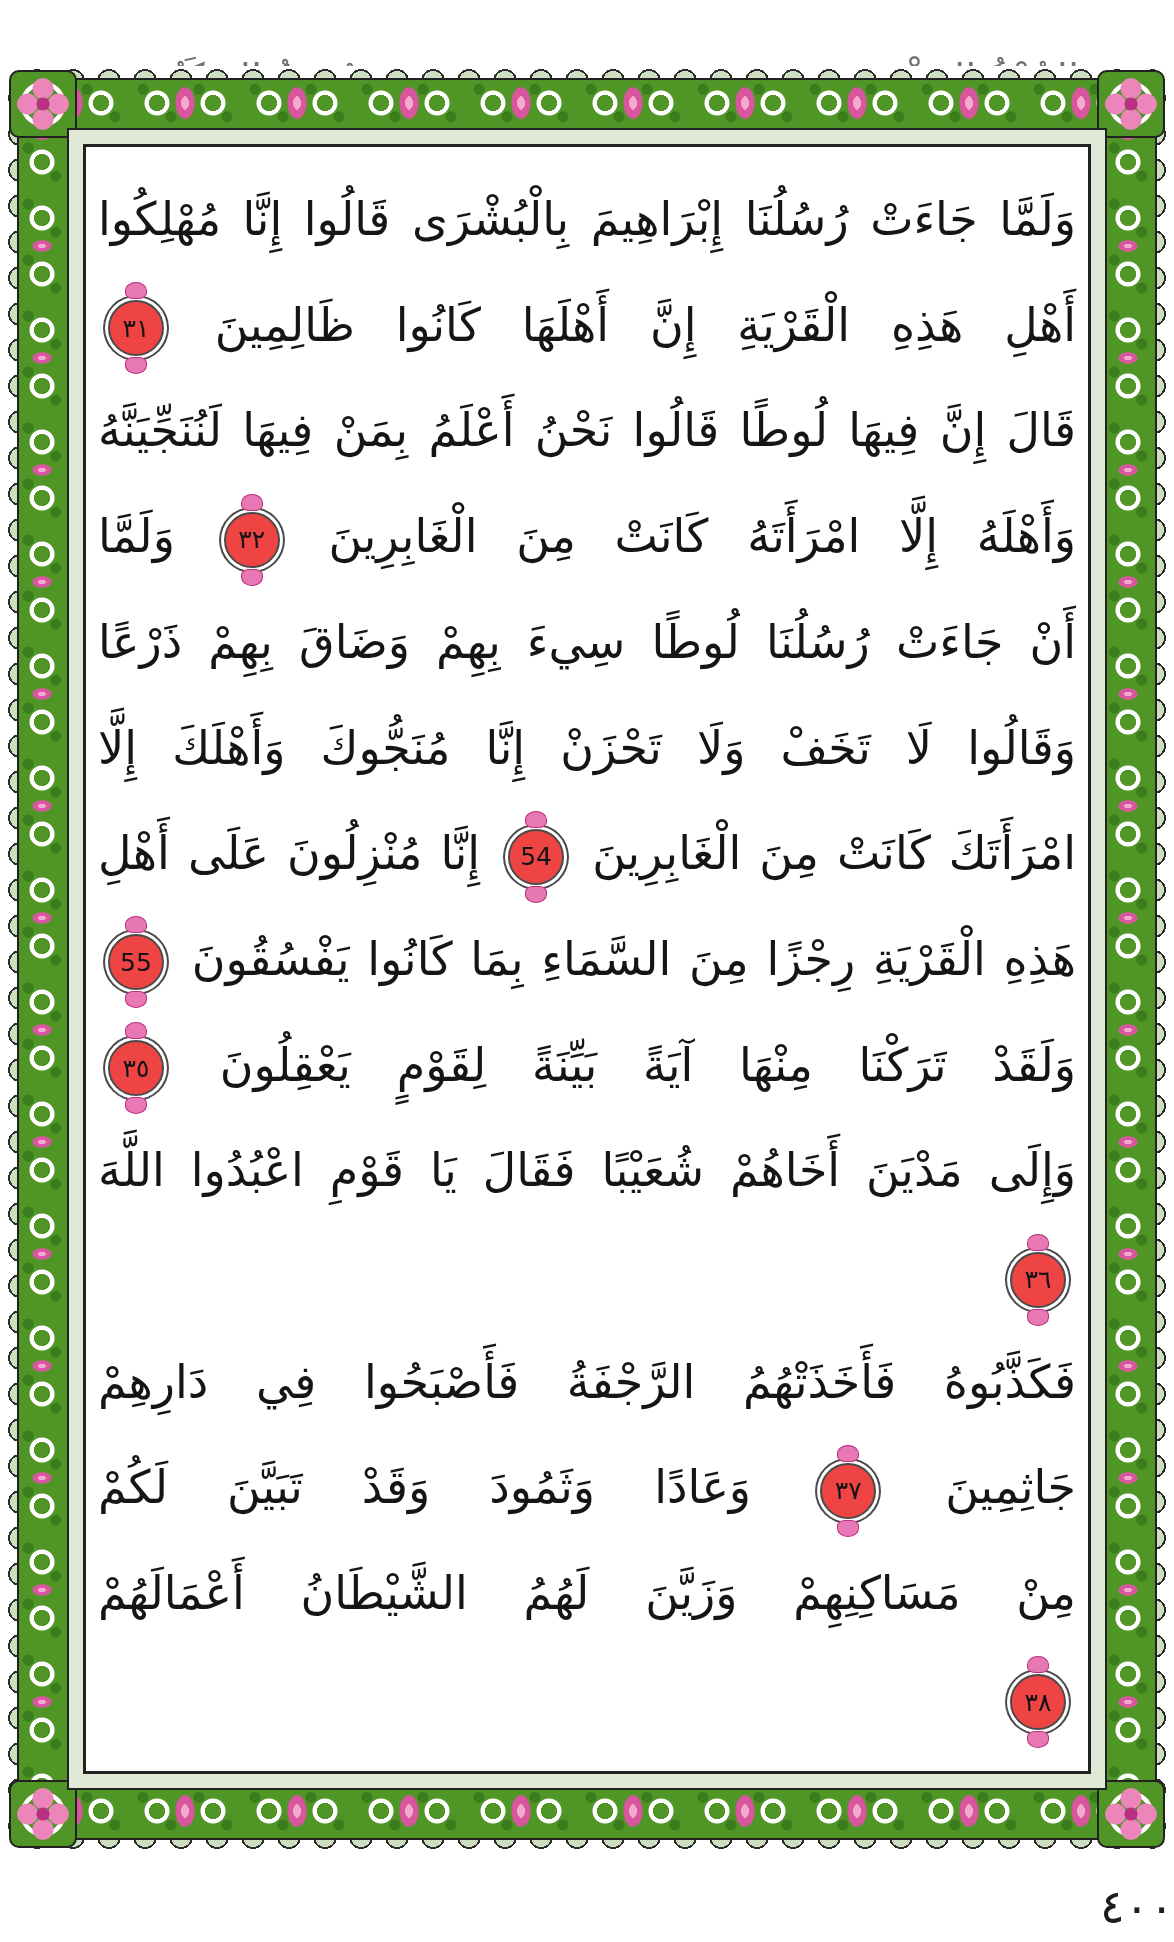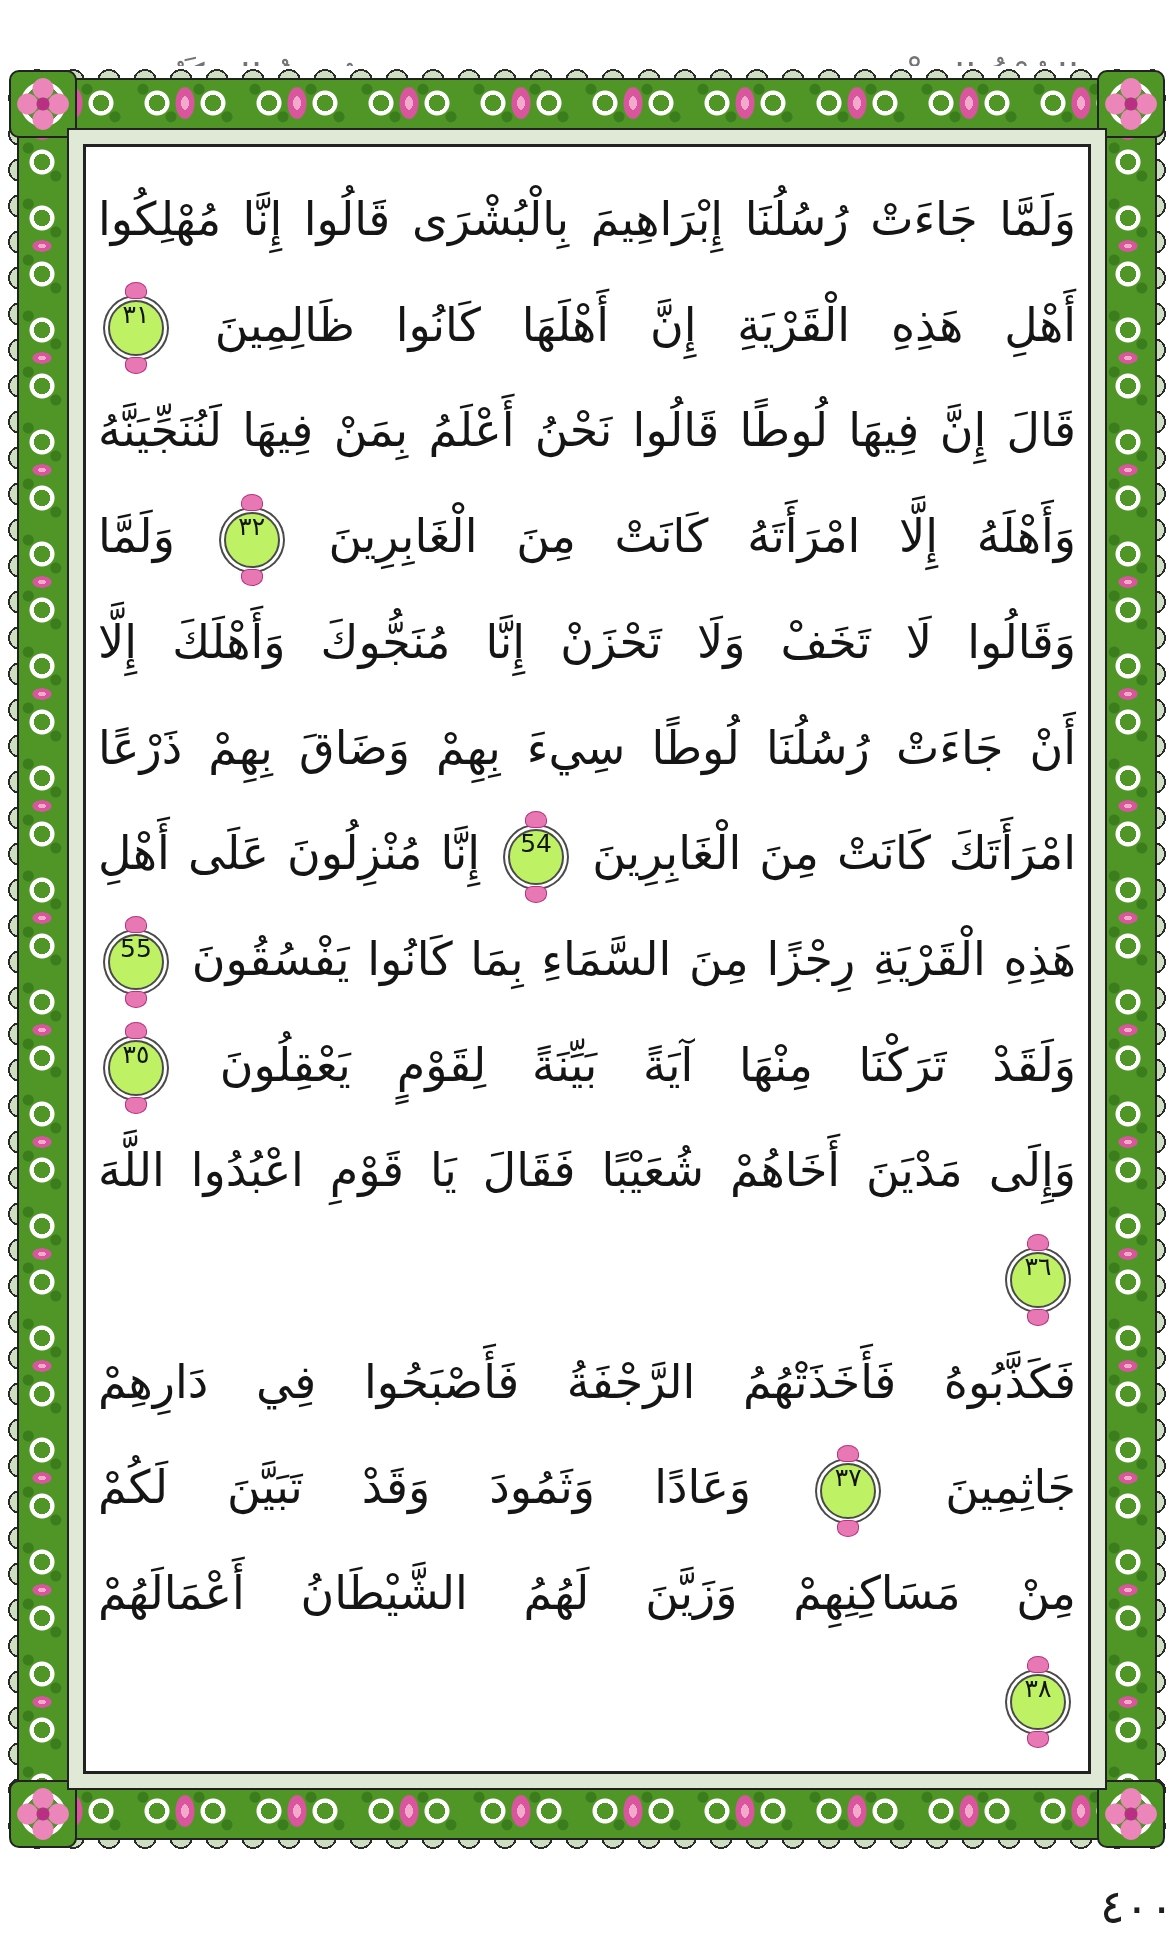--- a/index.html
+++ b/index.html
@@ -71,22 +71,22 @@
 
   
   .text-area{position:absolute;inset:0;box-sizing:border-box;padding:22px 12px;
     display:flex;flex-direction:column;justify-content:space-between;}
   .qline{direction:rtl;unicode-bidi:embed;white-space:nowrap;overflow:visible;
     text-align:justify;text-align-last:justify;-moz-text-align-last:justify;
     font-size:46px;line-height:100px;color:#151515;}
   .qline span[data-name="ayah-text"]{letter-spacing:0.5px;}
 
   
-  .vmark{display:inline-flex;justify-content:center;vertical-align:middle;
-    width:52px;height:52px;border-radius:50%;background:#bef264;border:2px solid #4a4a4a;
+  .vmark{display:inline-flex;align-items:center;justify-content:center;vertical-align:middle;
+    width:52px;height:52px;border-radius:50%;background:#ef4444;border:2px solid #4a4a4a;
     box-shadow:0 0 0 3px #ffffff,0 0 0 5px #4a4a4a;position:relative;margin:0 10px;}
   .vmark::before,.vmark::after{content:"";position:absolute;left:50%;transform:translateX(-50%);
     width:20px;height:15px;background:#e878b4;border:1px solid #b8317f;}
   .vmark::before{top:-20px;border-radius:50% 50% 35% 35%;}
   .vmark::after{bottom:-20px;border-radius:35% 35% 50% 50%;}
   .vnum{font-size:25px;line-height:1;color:#141414;}
 
   
   .footer{position:absolute;bottom:8px;left:0;right:0;text-align:right;
     font-size:46px;color:#1d1d1d;direction:rtl;}
@@ -119,22 +119,22 @@
       <div class="inner2" data-name="inner-frame-rule">
         <div class="text-area" id="qlines" data-name="quran-text-area">
             <div class="qline" data-name="quran-line"><span data-name="ayah-text">وَلَمَّا جَاءَتْ رُسُلُنَا إِبْرَاهِيمَ بِالْبُشْرَى قَالُوا إِنَّا مُهْلِكُوا</span> </div>
             <div class="qline" data-name="quran-line"><span data-name="ayah-text">أَهْلِ هَذِهِ الْقَرْيَةِ إِنَّ أَهْلَهَا كَانُوا ظَالِمِينَ</span> <span class="vmark" data-name="ayah-end-medallion-icon">
                 <span class="vnum" data-name="verse-number">٣١</span>
               </span> </div>
             <div class="qline" data-name="quran-line"><span data-name="ayah-text">قَالَ إِنَّ فِيهَا لُوطًا قَالُوا نَحْنُ أَعْلَمُ بِمَنْ فِيهَا لَنُنَجِّيَنَّهُ</span> </div>
             <div class="qline" data-name="quran-line"><span data-name="ayah-text">وَأَهْلَهُ إِلَّا امْرَأَتَهُ كَانَتْ مِنَ الْغَابِرِينَ</span> <span class="vmark" data-name="ayah-end-medallion-icon">
                 <span class="vnum" data-name="verse-number">٣٢</span>
               </span> <span data-name="ayah-text">وَلَمَّا</span> </div>
+            <div class="qline" data-name="quran-line"><span data-name="ayah-text">أَنْ جَاءَتْ رُسُلُنَا لُوطًا سِيءَ بِهِمْ وَضَاقَ بِهِمْ ذَرْعًا</span> </div>
             <div class="qline" data-name="quran-line"><span data-name="ayah-text">وَقَالُوا لَا تَخَفْ وَلَا تَحْزَنْ إِنَّا مُنَجُّوكَ وَأَهْلَكَ إِلَّا</span> </div>
-            <div class="qline" data-name="quran-line"><span data-name="ayah-text">أَنْ جَاءَتْ رُسُلُنَا لُوطًا سِيءَ بِهِمْ وَضَاقَ بِهِمْ ذَرْعًا</span> </div>
             <div class="qline" data-name="quran-line"><span data-name="ayah-text">امْرَأَتَكَ كَانَتْ مِنَ الْغَابِرِينَ</span> <span class="vmark" data-name="ayah-end-medallion-icon">
                 <span class="vnum" data-name="verse-number">54</span>
               </span> <span data-name="ayah-text">إِنَّا مُنْزِلُونَ عَلَى أَهْلِ</span> </div>
             <div class="qline" data-name="quran-line"><span data-name="ayah-text">هَذِهِ الْقَرْيَةِ رِجْزًا مِنَ السَّمَاءِ بِمَا كَانُوا يَفْسُقُونَ</span> <span class="vmark" data-name="ayah-end-medallion-icon">
                 <span class="vnum" data-name="verse-number">55</span>
               </span> </div>
             <div class="qline" data-name="quran-line"><span data-name="ayah-text">وَلَقَدْ تَرَكْنَا مِنْهَا آيَةً بَيِّنَةً لِقَوْمٍ يَعْقِلُونَ</span> <span class="vmark" data-name="ayah-end-medallion-icon">
                 <span class="vnum" data-name="verse-number">٣٥</span>
               </span> </div>
             <div class="qline" data-name="quran-line"><span data-name="ayah-text">وَإِلَى مَدْيَنَ أَخَاهُمْ شُعَيْبًا فَقَالَ يَا قَوْمِ اعْبُدُوا اللَّهَ</span> </div>

